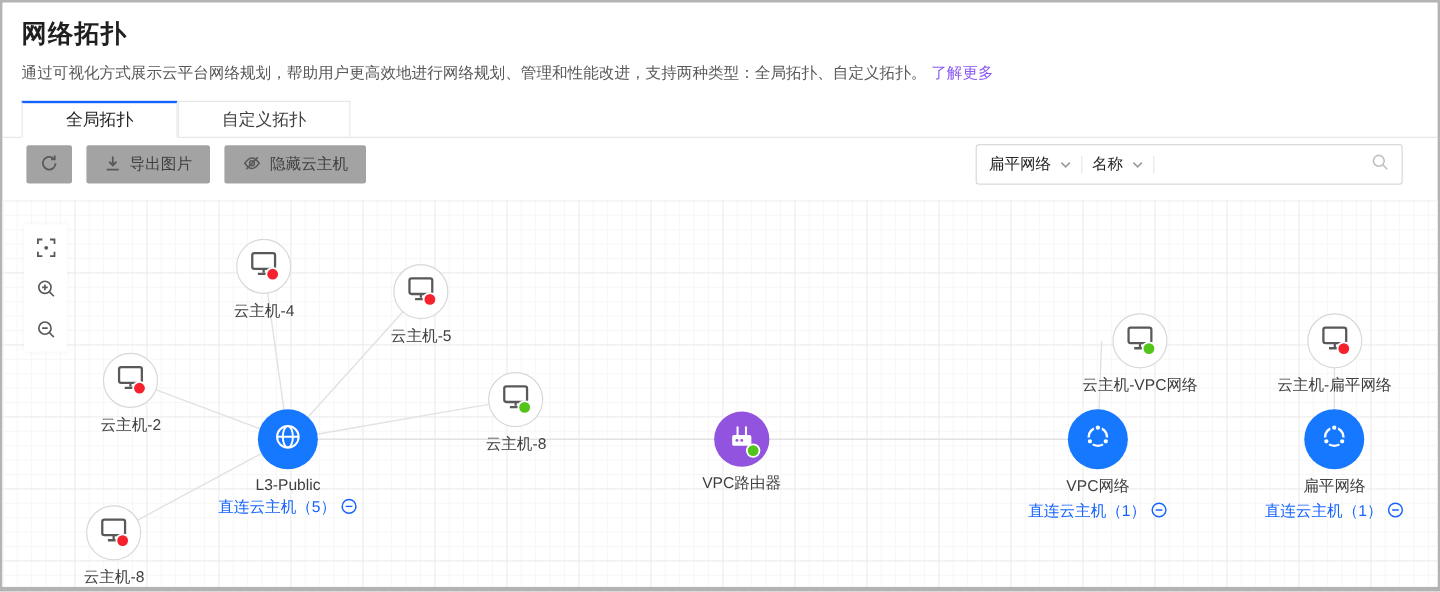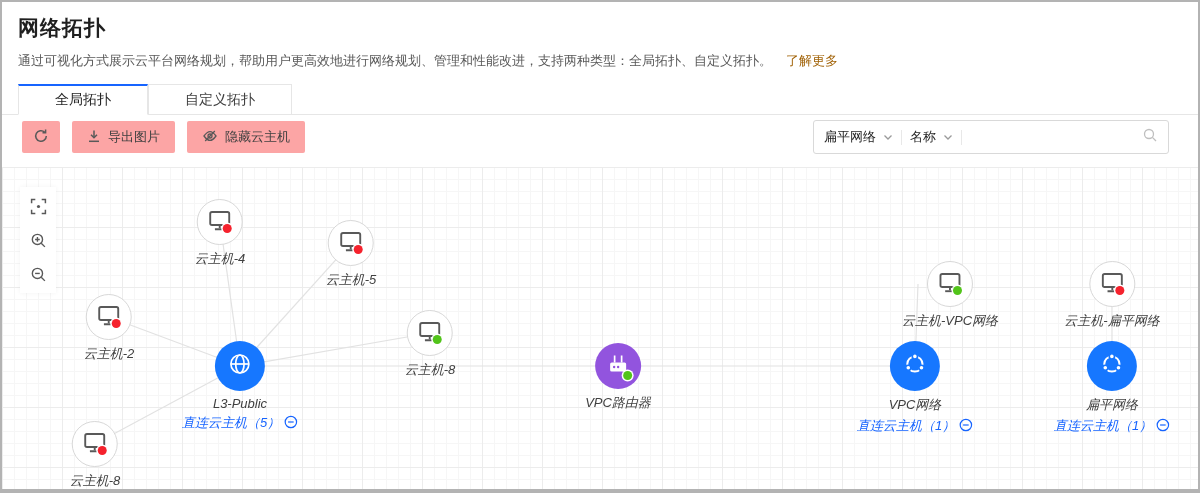--- a/index.html
+++ b/index.html
@@ -2,30 +2,30 @@
 <html><head>
 <meta charset="utf-8">
 <style>
   * { margin:0; padding:0; box-sizing:border-box; }
   body { background:#fff; font-family:"Liberation Sans","DejaVu Sans",sans-serif; }
   .page { width:1200px; height:493px; border:2px solid #b3b3b3; border-bottom-width:4px;
           background:#fff; position:relative; overflow:hidden; }
   .header { padding:12px 16px 0 16px; }
   .title { font-size:21px; font-weight:700; color:#1f1f1f; letter-spacing:1px; }
   .desc { margin-top:10px; font-size:13px; color:#595959; }
-  .learn-more { color:#a16207; text-decoration:none; cursor:pointer; margin-left:14px; }
+  .learn-more { color:#8b5cf6; text-decoration:none; cursor:pointer; margin-left:4px; }
   .tabs { display:flex; margin-top:14px; padding:0 16px; border-bottom:1px solid #e6e6e6; height:31px; }
   .tab { height:31px; margin-bottom:-1px; padding:0 36px; display:flex; align-items:center;
          font-size:14px; color:#404040; background:#fff; border:1px solid #e6e6e6; cursor:pointer; }
   .tab.active { border-top:2px solid #1664ff; border-bottom:1px solid #fff; color:#262626; }
   .tab.inactive { border-bottom:1px solid #e6e6e6; }
   .toolbar { margin-top:5px; height:34px; display:flex; align-items:center;
              justify-content:space-between; padding:0 29px 0 20px; }
   .btn-group { display:flex; gap:12px; align-items:center; }
-  .btn { height:32px; background:#fca5a5; border:none; border-radius:2px; cursor:pointer;
+  .btn { height:32px; background:#a3a3a3; border:none; border-radius:2px; cursor:pointer;
          display:inline-flex; align-items:center; gap:7px; padding:0 15px; font-size:13px; color:#404040;
          font-family:inherit; }
   .btn.icon-only { width:38px; justify-content:center; padding:0; }
   .search-group { width:356px; height:34px; border:1px solid #d9d9d9; border-radius:3px;
                   display:flex; align-items:center; padding:0 10px; gap:8px; background:#fff; }
   .select { display:flex; align-items:center; gap:7px; font-size:13px; color:#262626; cursor:pointer; white-space:nowrap; }
   .vdiv { width:1px; height:15px; background:#e8e8e8; flex:none; }
   .search-input { border:none; outline:none; flex:1; min-width:0; font-size:13px; color:#262626;
                   font-family:inherit; background:transparent; }
   .canvas { position:relative; margin-top:13px; height:322px; background-color:#fff;
@@ -34,21 +34,21 @@
       linear-gradient(to bottom, #ececec 1px, transparent 1px),
       linear-gradient(to right, #f6f6f6 1px, transparent 1px),
       linear-gradient(to bottom, #f6f6f6 1px, transparent 1px);
     background-size:60px 60px,60px 60px,12px 12px,12px 12px; }
   .edges { position:absolute; left:0; top:0; z-index:1; pointer-events:none; }
   .zoom-panel { position:absolute; left:18px; top:20px; width:36px; z-index:3; background:#fff;
                 padding:10px 0; display:flex; flex-direction:column; align-items:center; gap:16px;
                 box-shadow:0 0 5px rgba(0,0,0,0.05); }
   .zoom-panel .zbtn { width:18px; height:18px; display:flex; align-items:center; justify-content:center; cursor:pointer; }
   .node { position:absolute; z-index:2; display:flex; flex-direction:column; align-items:center;
-          transform:translateX(-50%); cursor:pointer;font-style:italic; }
+          transform:translateX(-50%); cursor:pointer; }
   .circle { position:relative; border-radius:50%; display:flex; align-items:center; justify-content:center; flex:none; }
   .circle.host { width:46px; height:46px; background:#fff; border:1px solid #d8d8d8; }
   .circle.net { width:50px; height:50px; background:#1677ff; }
   .circle.router { width:46px; height:46px; background:#9254de; }
   .dot { position:absolute; width:9px; height:9px; border-radius:50%; box-shadow:0 0 0 1.5px #fff; }
   .dot.red { background:#f5222d; } .dot.green { background:#52c41a; }
   .circle.host .dot { right:10px; bottom:11px; }
   .circle.router .dot { right:9px; bottom:9px; }
   .node-label { margin-top:5px; font-size:13px; color:#404040; white-space:nowrap; }
   .node-link { margin-top:3px; font-size:13px; color:#1664ff; display:flex; align-items:center; gap:4px; white-space:nowrap; }

